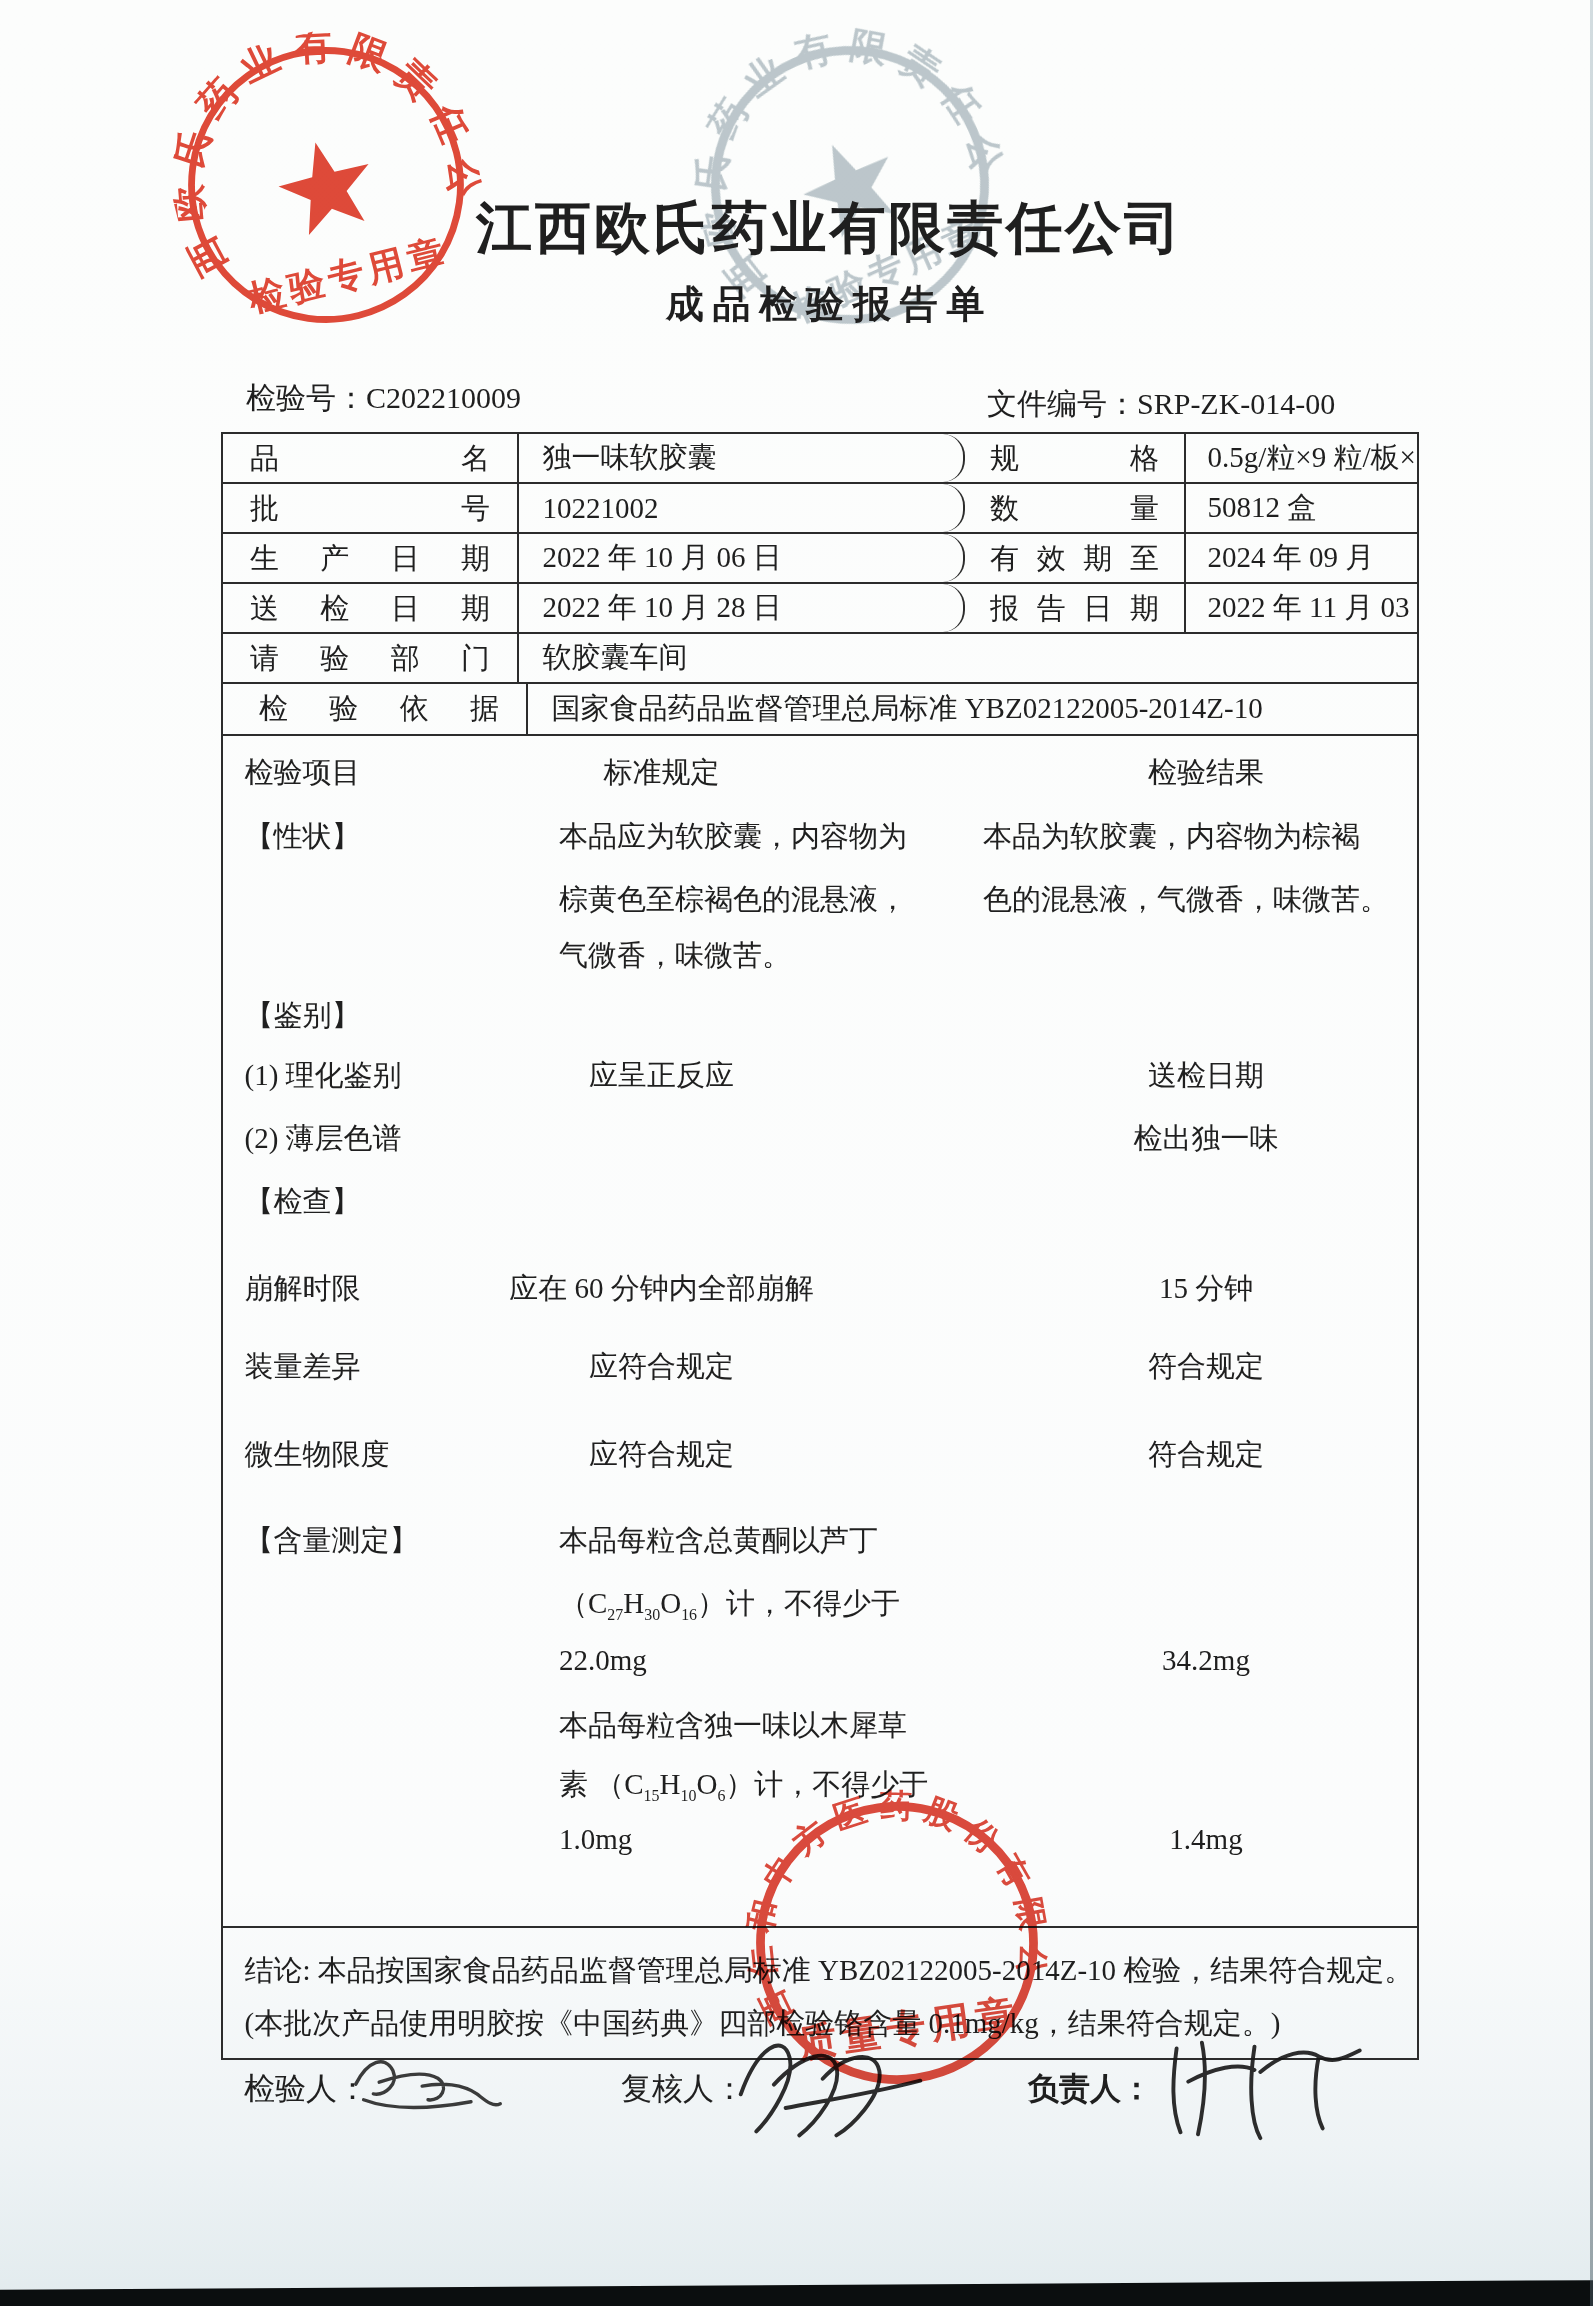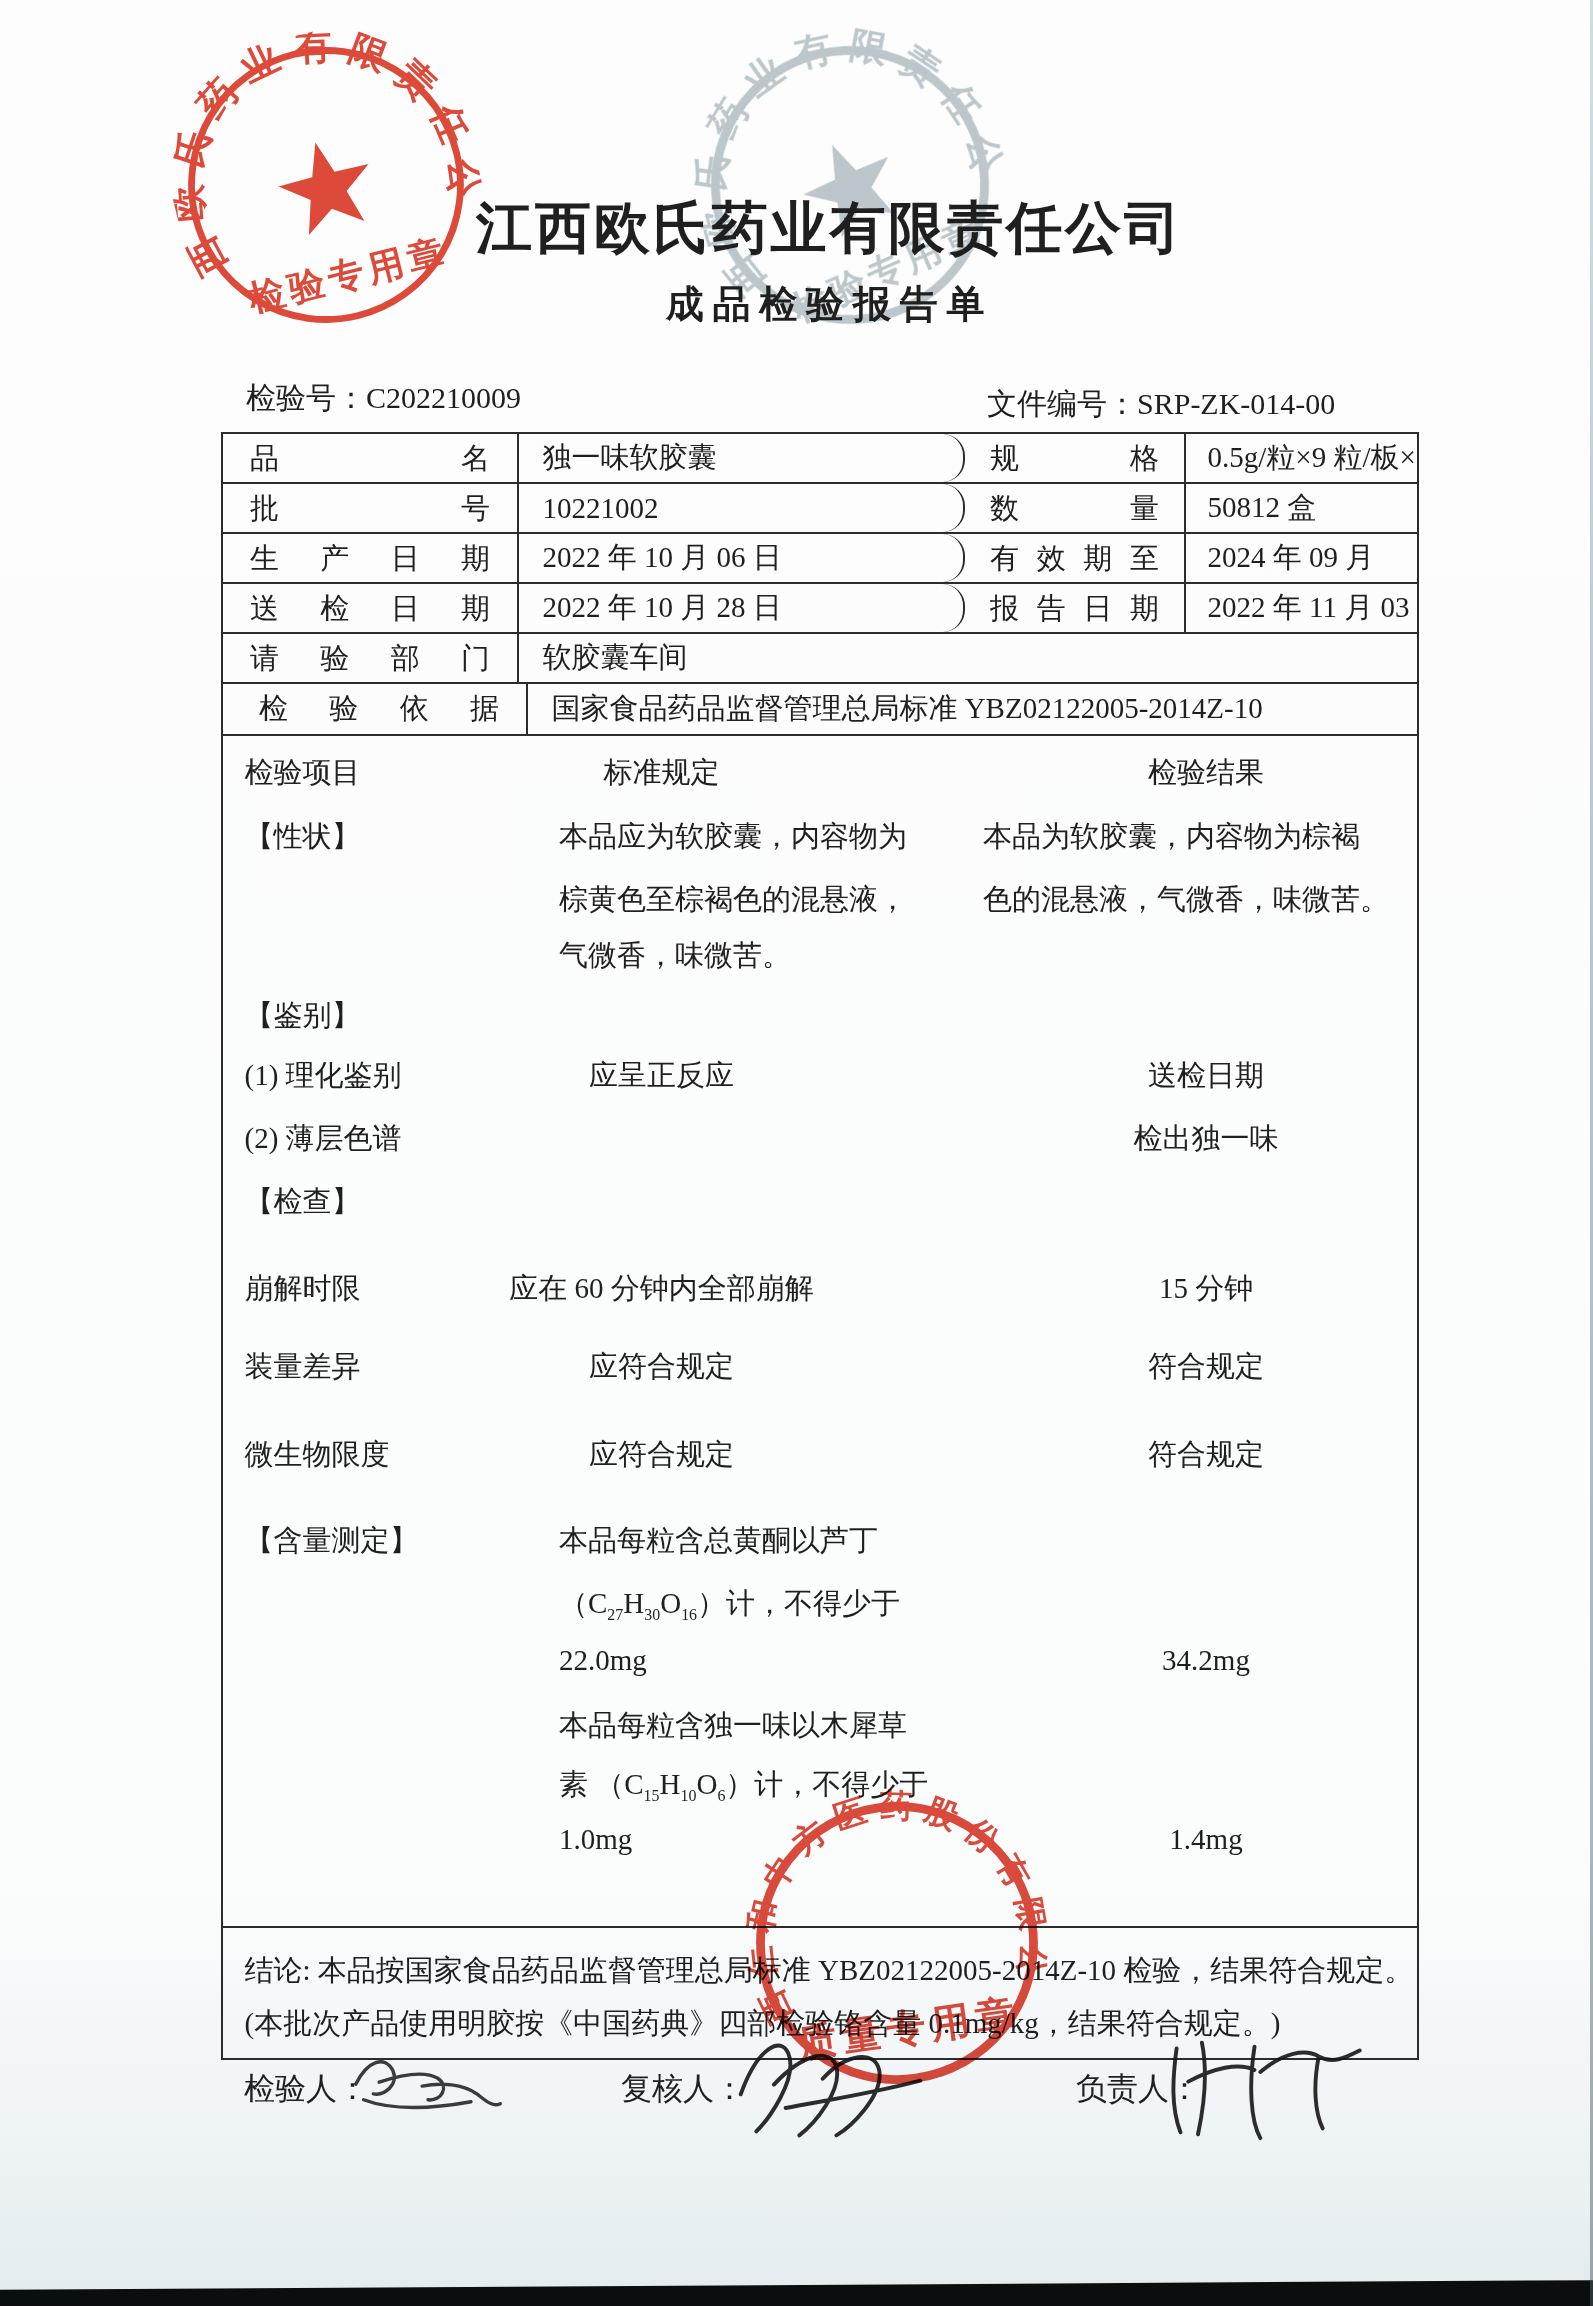--- a/index.html
+++ b/index.html
@@ -47,21 +47,21 @@
   .rline .res{position:absolute;left:754px;width:458px;text-align:center;box-sizing:border-box;white-space:nowrap;}
   .rline .res.lft{text-align:left;padding-left:5.9px;}
   sub{font-size:.55em;}
   
   .conclusion-box{position:absolute;left:221px;top:1926px;width:1198px;height:134px;
     border:2.9px solid #2c2c2c;box-sizing:border-box;z-index:4;}
   .cline1{position:absolute;left:21.5px;top:23.4px;font-size:29px;white-space:nowrap;}
   .cline2{position:absolute;left:21.5px;top:76px;font-size:29px;white-space:nowrap;}
   
   .sig-label{position:absolute;top:2068px;font-size:31px;z-index:5;}
-  .sig-insp{left:244px;} .sig-rev{left:621px;} .sig-mgr{left:1076px;}
+  .sig-insp{left:244px;} .sig-rev{left:621px;} .sig-mgr{left:1028px;font-weight:bold;}
   .sig-svg{position:absolute;z-index:6;}
   
   .bottom-bar{position:absolute;left:-11.7px;top:2285px;width:1619px;height:33px;
     background:#0b0e0f;transform:rotate(-0.35deg);z-index:9;}
   .right-edge{position:absolute;right:0;top:0;width:3.9px;height:2306px;z-index:9;opacity:.5;
     background:linear-gradient(180deg,#a9bcc4 0%,#7b8e97 40%,#4a5b63 100%);}
 </style>
 </head>
 <body>
 

